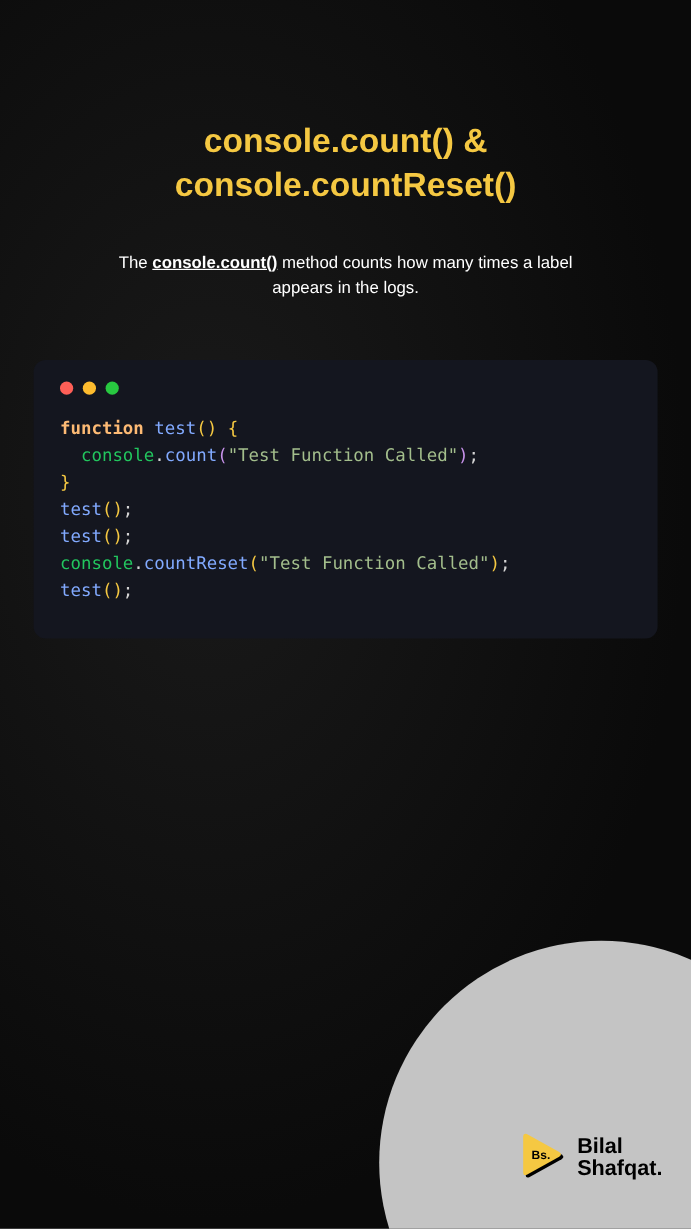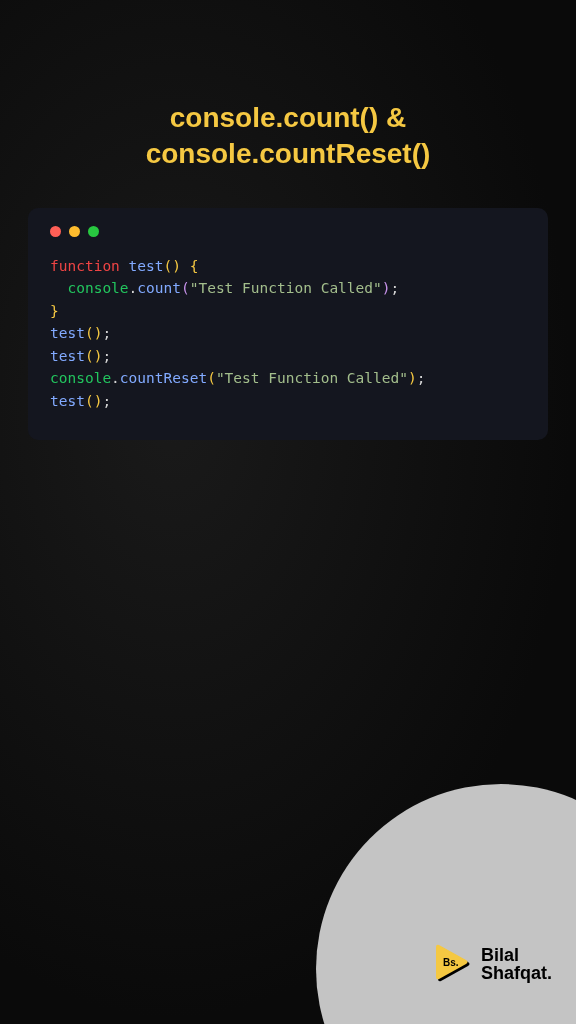--- a/index.html
+++ b/index.html
@@ -85,21 +85,21 @@
     .dot-yellow { background: #febc2e; }
     .dot-green { background: #28c840; }
     
     .code {
       font-family: 'SF Mono', 'Monaco', 'Menlo', 'Consolas', monospace;
       font-size: 14.5px;
       line-height: 1.55;
       white-space: pre;
     }
     
-    .keyword { color: #ef4444; }
+    .keyword { color: #fdba74; font-weight: bold; }
     .function-name { color: #82aaff; }
     .paren-outer { color: #f5c842; }
     .brace { color: #f5c842; }
     .obj { color: #22c55e; }
     .method { color: #82aaff; }
     .paren-inner { color: #c792ea; }
     .string { color: #a3be8c; }
     .punct { color: #d4d4d4; }
     
     .footer-circle {
@@ -143,20 +143,23 @@
       display: inline-block;
     }
   </style>
 </head>
 <body>
 
 <div class="container">
 
   <h1 class="title">console.count() &amp; console.countReset()</h1>
 
+  <p class="description">
+    <span>The </span><span class="highlight">console.count()</span><span> method counts how many times a label appears in the logs.</span>
+  </p>
 
 
   <div class="code-block">
     <div class="window-controls">
       <div class="control-dot dot-red"></div>
       <div class="control-dot dot-yellow"></div>
       <div class="control-dot dot-green"></div>
     </div>
     <div class="code"><span class="keyword">function</span><span class="function-name"> test</span><span class="paren-outer">()</span><span class="brace"> {</span>
 <span>  </span><span class="obj">console</span><span class="punct">.</span><span class="method">count</span><span class="paren-inner">(</span><span class="string">"Test Function Called"</span><span class="paren-inner">)</span><span class="punct">;</span>

